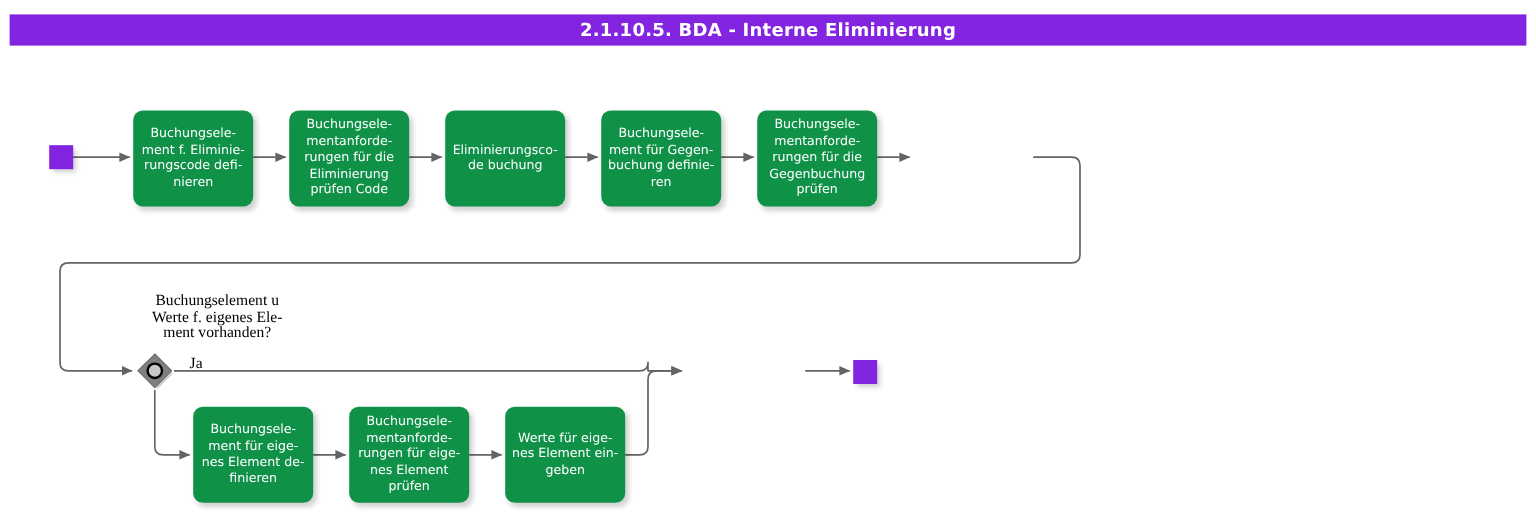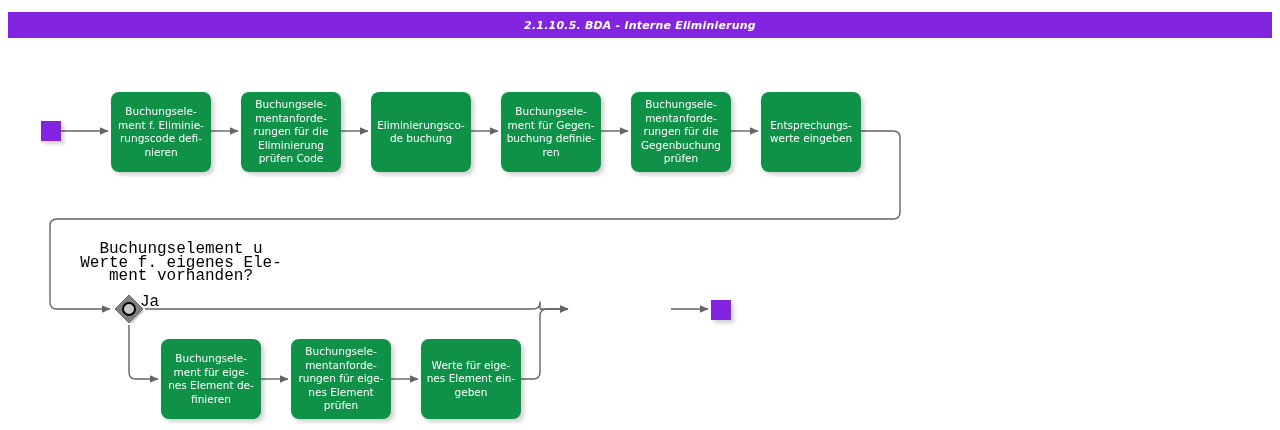--- a/index.html
+++ b/index.html
@@ -22,25 +22,24 @@
     top: 12px;
     width: 1264px;
     height: 26px;
     background: #8324e0;
     display: flex;
     align-items: center;
     justify-content: center;
   }
   #title-text {
     color: #ffffff;
-    font-size: 11px;
+    font-size: 15px;
     font-weight: bold;
     letter-spacing: 0.2px;
     font-family: "DejaVu Sans", "Liberation Sans", sans-serif;
-    font-style: italic;
   }
 
   
   #diagram-canvas {
     position: absolute;
     left: 0;
     top: 0;
     width: 1176px;
     height: 430px;
   }
@@ -90,27 +89,27 @@
     top: 293px;
     width: 32px;
     height: 32px;
   }
   #decision-node svg { display: block; }
 
   
   .free-text {
     position: absolute;
     color: #000000;
-    font-size: 16px;
+    font-size: 13px;
     line-height: 13.5px;
     white-space: pre-line;
-    font-family: Liberation Mono, monospace;
+    font-family: Liberation Serif, serif;
   }
   #question-text { left: 66px; top: 243px; width: 230px; text-align: center; }
-  #branch-label-yes { left: 140px; top: 296px; }
+  #branch-label-yes { left: 158px; top: 296px; }
 </style>
 </head>
 <body>
 
 <div id="title-bar">
   <span id="title-text">2.1.10.5. BDA - Interne Eliminierung</span>
 </div>
 
 <div id="diagram-canvas">
 
@@ -176,24 +175,20 @@
 buchung definie-
 ren</span>
   </div>
   <div class="node" style="left:631px; top:92px; width:100px; height:80px;">
     <span class="node-label">Buchungsele-
 mentanforde-
 rungen für die
 Gegenbuchung
 prüfen</span>
   </div>
-  <div class="node" style="left:761px; top:92px; width:100px; height:80px;">
-    <span class="node-label">Entsprechungs-
-werte eingeben</span>
-  </div>
 
   <div class="node" style="left:161px; top:339px; width:100px; height:80px;">
     <span class="node-label">Buchungsele-
 ment für eige-
 nes Element de-
 finieren</span>
   </div>
   <div class="node" style="left:291px; top:339px; width:100px; height:80px;">
     <span class="node-label">Buchungsele-
 mentanforde-

